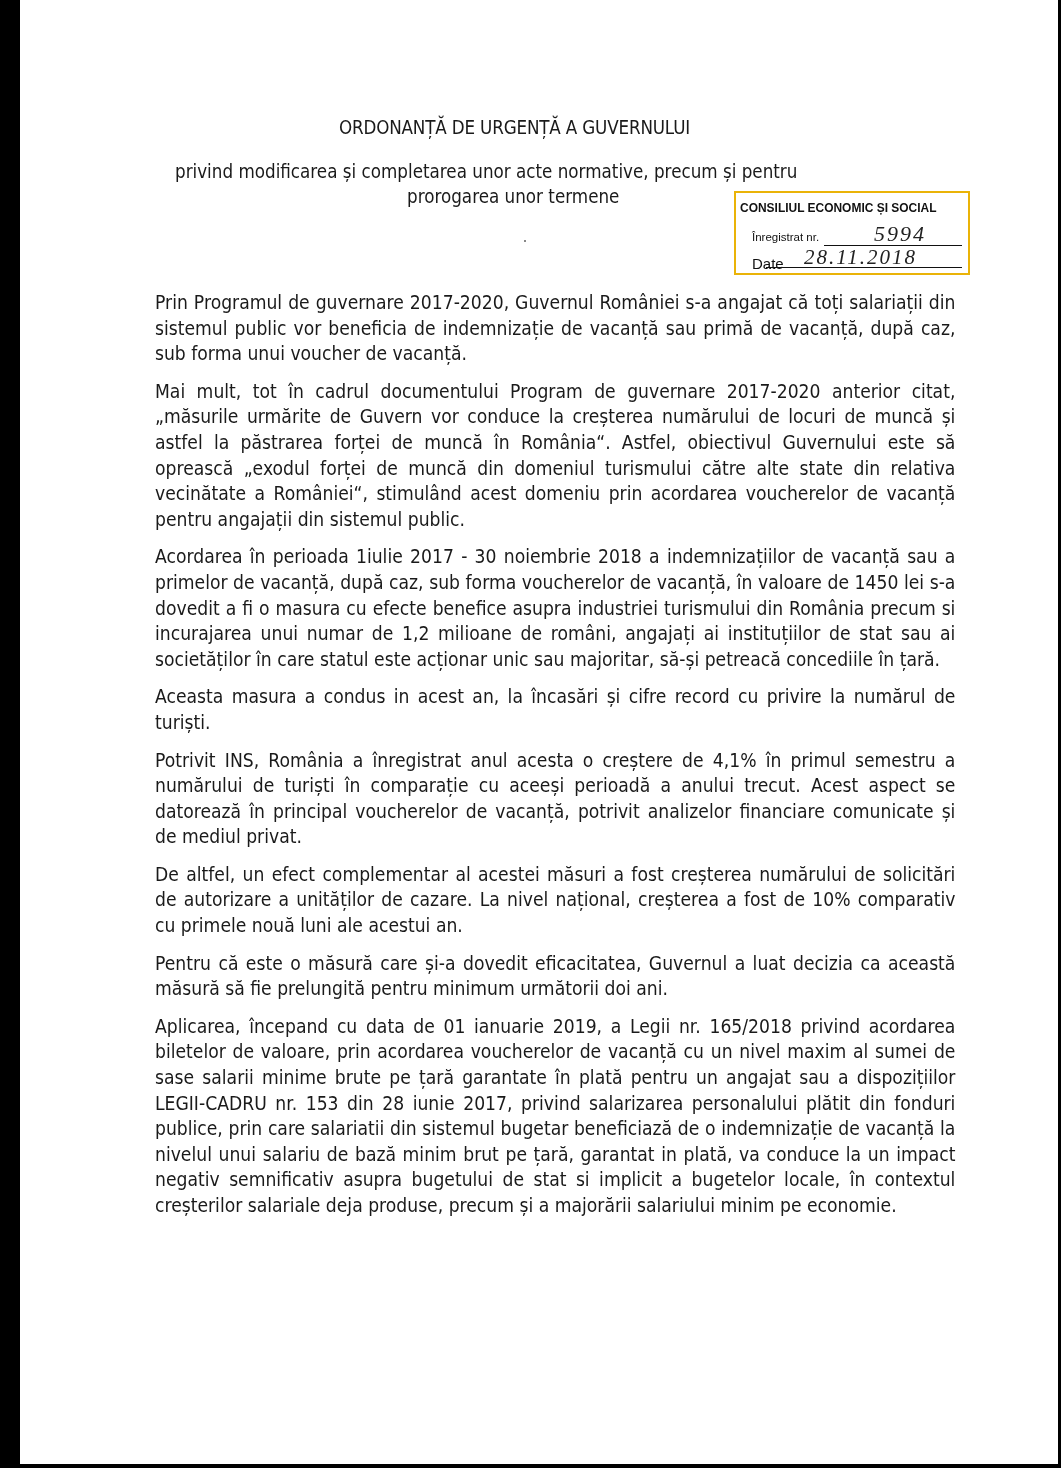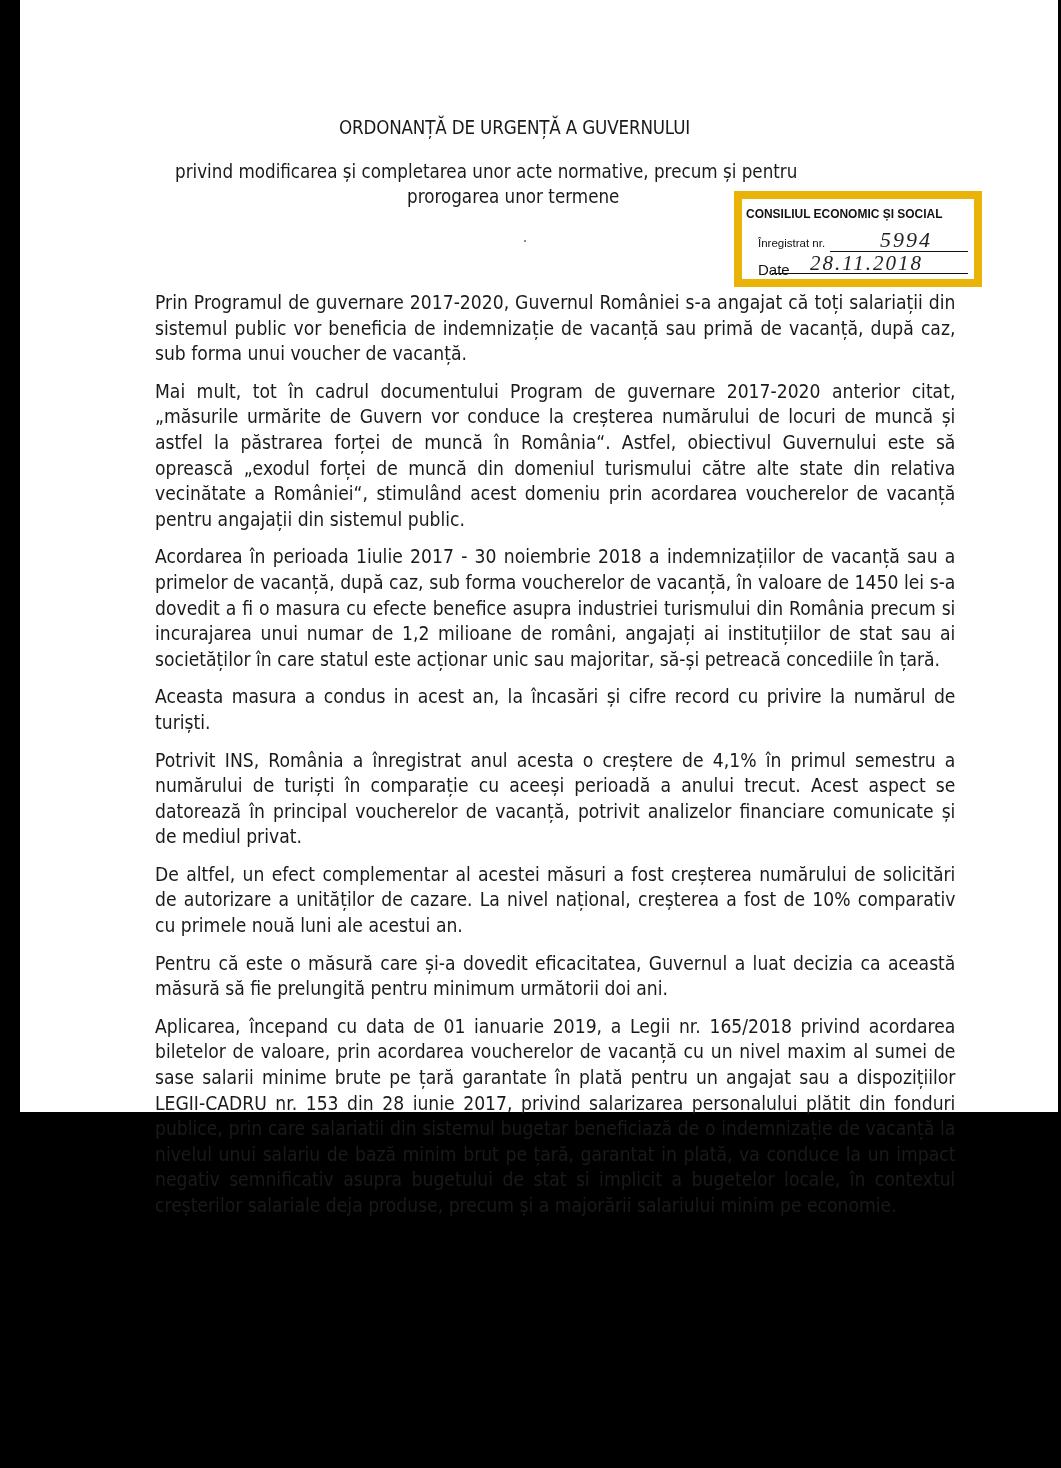--- a/index.html
+++ b/index.html
@@ -5,21 +5,21 @@
     html, body { margin: 0; padding: 0; }
     body {
       width: 1061px; height: 1468px;
       background: #000000;
       position: relative;
       overflow: hidden;
     }
     .page {
       position: absolute;
       left: 20px; top: 0;
-      width: 1038px; height: 1112px;
+      width: 1038px; height: 1464px;
       background: #ffffff;
       color: #1a1a1a;
       font-family: "DejaVu Sans", sans-serif;
     }
     .title {
       position: absolute;
       left: 0; width: 1150px;
       top: 116px;
       text-align: center;
       font-size: 19.5px;
@@ -36,21 +36,21 @@
       transform: scaleX(0.86);
       transform-origin: 0 0;
     }
     .subtitle.l1 { left: 155px; }
     .subtitle.l2 { left: 387px; top: 185px; }
 
     .stamp {
       position: absolute;
       left: 714px; top: 191px;
       width: 232px; height: 80px;
-      border: 8px solid #eab308;
+      border: 2px solid #eab308;
       font-family: "Liberation Sans", sans-serif;
       color: #111;
     }
     .stamp-title {
       position: absolute; left: 4px; top: 7px;
       font-size: 13px; font-weight: bold;
       white-space: nowrap;
       transform: scaleX(0.92); transform-origin: 0 0;
     }
     .stamp-row {

